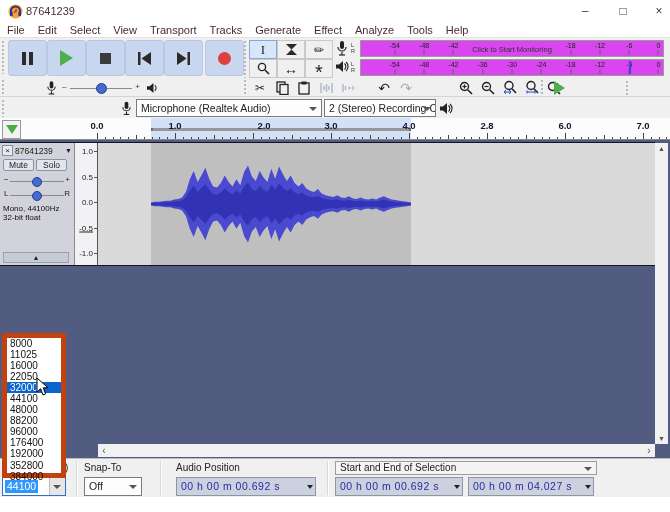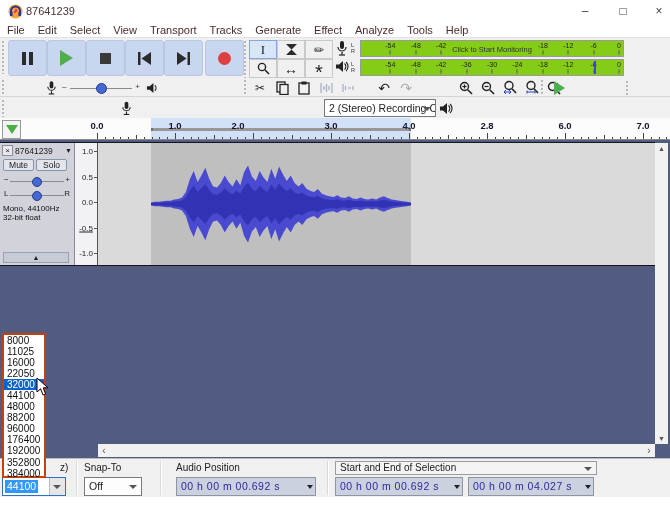--- a/index.html
+++ b/index.html
@@ -20,21 +20,21 @@
         display:flex;align-items:center;justify-content:center;}
   .pauseicon{display:flex;gap:3px;}
   .pauseicon div{width:4px;height:13px;background:#2b2b2b;}
   .playicon{width:0;height:0;border-left:13px solid #4fae4f;border-top:8px solid transparent;border-bottom:8px solid transparent;}
   .stopicon{width:11px;height:11px;background:#3a3a3a;}
   .recicon{width:13px;height:13px;border-radius:50%;background:#dd4040;}
   .toolbtn{width:28px;height:19px;background:#f0f0f0;border:1px solid #c9c9c9;display:flex;align-items:center;justify-content:center;font-size:12px;color:#222;box-sizing:border-box;}
   .toolbtn.active{background:#d8e6fa;border:1px solid #86a7d8;}
   .ebtn{width:22px;height:17px;display:flex;align-items:center;justify-content:center;font-size:12px;color:#222;}
   .gray{color:#a9a9a9;}
-  .meterbox{width:264px;height:17px;background:#84cc16;border:1px solid #9a9a9a;box-sizing:border-box;}
+  .meterbox{width:304px;height:17px;background:#d946ef;border:1px solid #9a9a9a;box-sizing:border-box;}
   .mtick{position:absolute;top:1px;transform:translateX(-50%);font-size:7px;color:#222;}
   .mmark{position:absolute;bottom:1px;width:1px;height:3px;background:#666;transform:translateX(-50%);}
   .mmark.topm{bottom:auto;top:9px;}
   .mmsg{position:absolute;left:50%;top:4px;transform:translateX(-50%);font-size:7.5px;color:#333;white-space:nowrap;}
   .mcursor{position:absolute;top:1px;width:2px;height:13px;background:#4141e6;}
   .chlab{font-size:5.5px;line-height:6px;color:#333;}
   .hslider{position:relative;height:14px;}
   .hslider .line{position:absolute;left:8px;right:8px;top:7px;height:1px;background:#8a8a8a;}
   .hslider .thumb{position:absolute;top:2px;width:9px;height:9px;border-radius:50%;background:#4668d2;border:1px solid #24408c;}
   .hslider .minus,.hslider .plus{position:absolute;top:1px;font-size:8px;color:#333;}
@@ -72,21 +72,21 @@
   .vlabel{position:absolute;right:4px;transform:translateY(-50%);font-size:8px;color:#222;}
   .vmark{position:absolute;right:0;width:3px;height:1px;background:#555;}
   .tcontent{left:98px;top:0;width:557px;height:122px;background:#dadada;}
   .selregion{left:53px;top:0;width:260px;height:122px;background:#bfbfbf;}
   
   .vscroll{left:655px;top:3px;width:13px;height:301px;background:#f1f1f1;}
   .varrow{position:absolute;left:0;width:13px;text-align:center;font-size:7px;color:#555;}
   .hscroll{left:98px;top:304px;width:557px;height:13px;background:#f1f1f1;display:flex;justify-content:space-between;align-items:center;}
   .harrow{width:12px;text-align:center;font-size:10px;color:#555;line-height:13px;}
   
-  .dropdown{left:2px;top:333px;width:44px;height:145px;background:#fff;border:2px solid #c2410c;z-index:50;box-sizing:border-box;}
+  .dropdown{left:2px;top:333px;width:64px;height:145px;background:#fff;border:5px solid #c2410c;z-index:50;box-sizing:border-box;}
   .dditem{height:11.05px;font-size:10px;line-height:11px;padding-left:3px;color:#111;white-space:nowrap;}
   .dditem.sel{background:#0a64ce;color:#fff;}
   .cursor{left:36px;top:377px;z-index:60;}
   
   .selbar{left:0;top:458px;width:670px;height:39px;background:#f0f0f0;border-top:1px solid #bdbdbd;box-sizing:border-box;}
   .sblabel{position:absolute;top:3px;font-size:10px;color:#222;white-space:nowrap;}
   .rangecombo{left:335px;top:2px;width:262px;height:14px;background:#f4f4f4;border:1px solid #9c9c9c;font-size:10px;line-height:12px;padding-left:4px;box-sizing:border-box;}
   .rangecombo .arrow{position:absolute;right:4px;top:5px;width:0;height:0;border-left:4px solid transparent;border-right:4px solid transparent;border-top:4px solid #555;}
   .timefield{position:absolute;top:18px;height:19px;background:#ccd1df;border:1px solid #8f95a3;box-sizing:border-box;
              font-size:10.5px;line-height:17px;color:#2a2a9f;letter-spacing:0.5px;padding-left:4px;white-space:nowrap;}
@@ -388,36 +388,37 @@
   </div>
 
   <div class="abs devicebar">
     <div class="abs grip" style="left:1px;top:2px;height:18px"></div>
     <svg class="abs" style="left:121px;top:4px" width="11" height="15" viewBox="0 0 12 15">
       <rect x="4" y="0" width="4" height="8" rx="2" fill="#222"></rect>
         <path d="M2 6 a4 4 0 0 0 8 0" fill="none" stroke="#222" stroke-width="1.2"></path>
         <line x1="6" y1="11" x2="6" y2="14" stroke="#222" stroke-width="1.2"></line>
         <line x1="3" y1="14" x2="9" y2="14" stroke="#222" stroke-width="1.2"></line>
     </svg>
+    <div class="combo" style="left:136px;width:186px"><span>Microphone (Realtek Audio)</span><span class="arrow"></span></div>
     <div class="combo" style="left:324px;width:112px"><span>2 (Stereo) Recording Chan</span><span class="arrow"></span></div>
     <svg class="abs" style="left:439px;top:5px" width="14" height="13" viewBox="0 0 14 13">
       <path d="M1 4.5 h3 L8 1 v11 L4 8.5 h-3 Z" fill="#222"></path>
         <path d="M9.5 3.5 a4 4 0 0 1 0 6 M11 2 a6 6 0 0 1 0 9" fill="none" stroke="#222" stroke-width="1.1"></path>
     </svg>
   </div>
 
   <div class="abs ruler" id="ruler">
     <div class="abs quickplay">
         <div class="qptri"></div>
       </div>
     <div class="abs rsel" id="rulersel" style="left: 150.976px; width: 260.13px;"></div>
     <div class="abs rbar" id="rulerbar" style="left: 150.976px; width: 256.13px;"></div>
   <span class="rlabel" style="left: 97px;">0.0</span>
       <span class="rlabel" style="left: 175px;">1.0</span>
-      <span class="rlabel" style="left: 238px;">2.0</span>
+      <span class="rlabel" style="left: 264px;">2.0</span>
       <span class="rlabel" style="left: 331px;">3.0</span>
       <span class="rlabel" style="left: 409px;">4.0</span>
       <span class="rlabel" style="left: 487px;">2.8</span>
       <span class="rlabel" style="left: 565px;">6.0</span>
       <span class="rlabel" style="left: 643px;">7.0</span>
       <div class="rtick" style="left: 97px; height: 6px;"></div>
       <div class="rtick" style="left: 104.8px; height: 2px;"></div>
       <div class="rtick" style="left: 112.6px; height: 2px;"></div>
       <div class="rtick" style="left: 120.4px; height: 2px;"></div>
       <div class="rtick" style="left: 128.2px; height: 2px;"></div>

